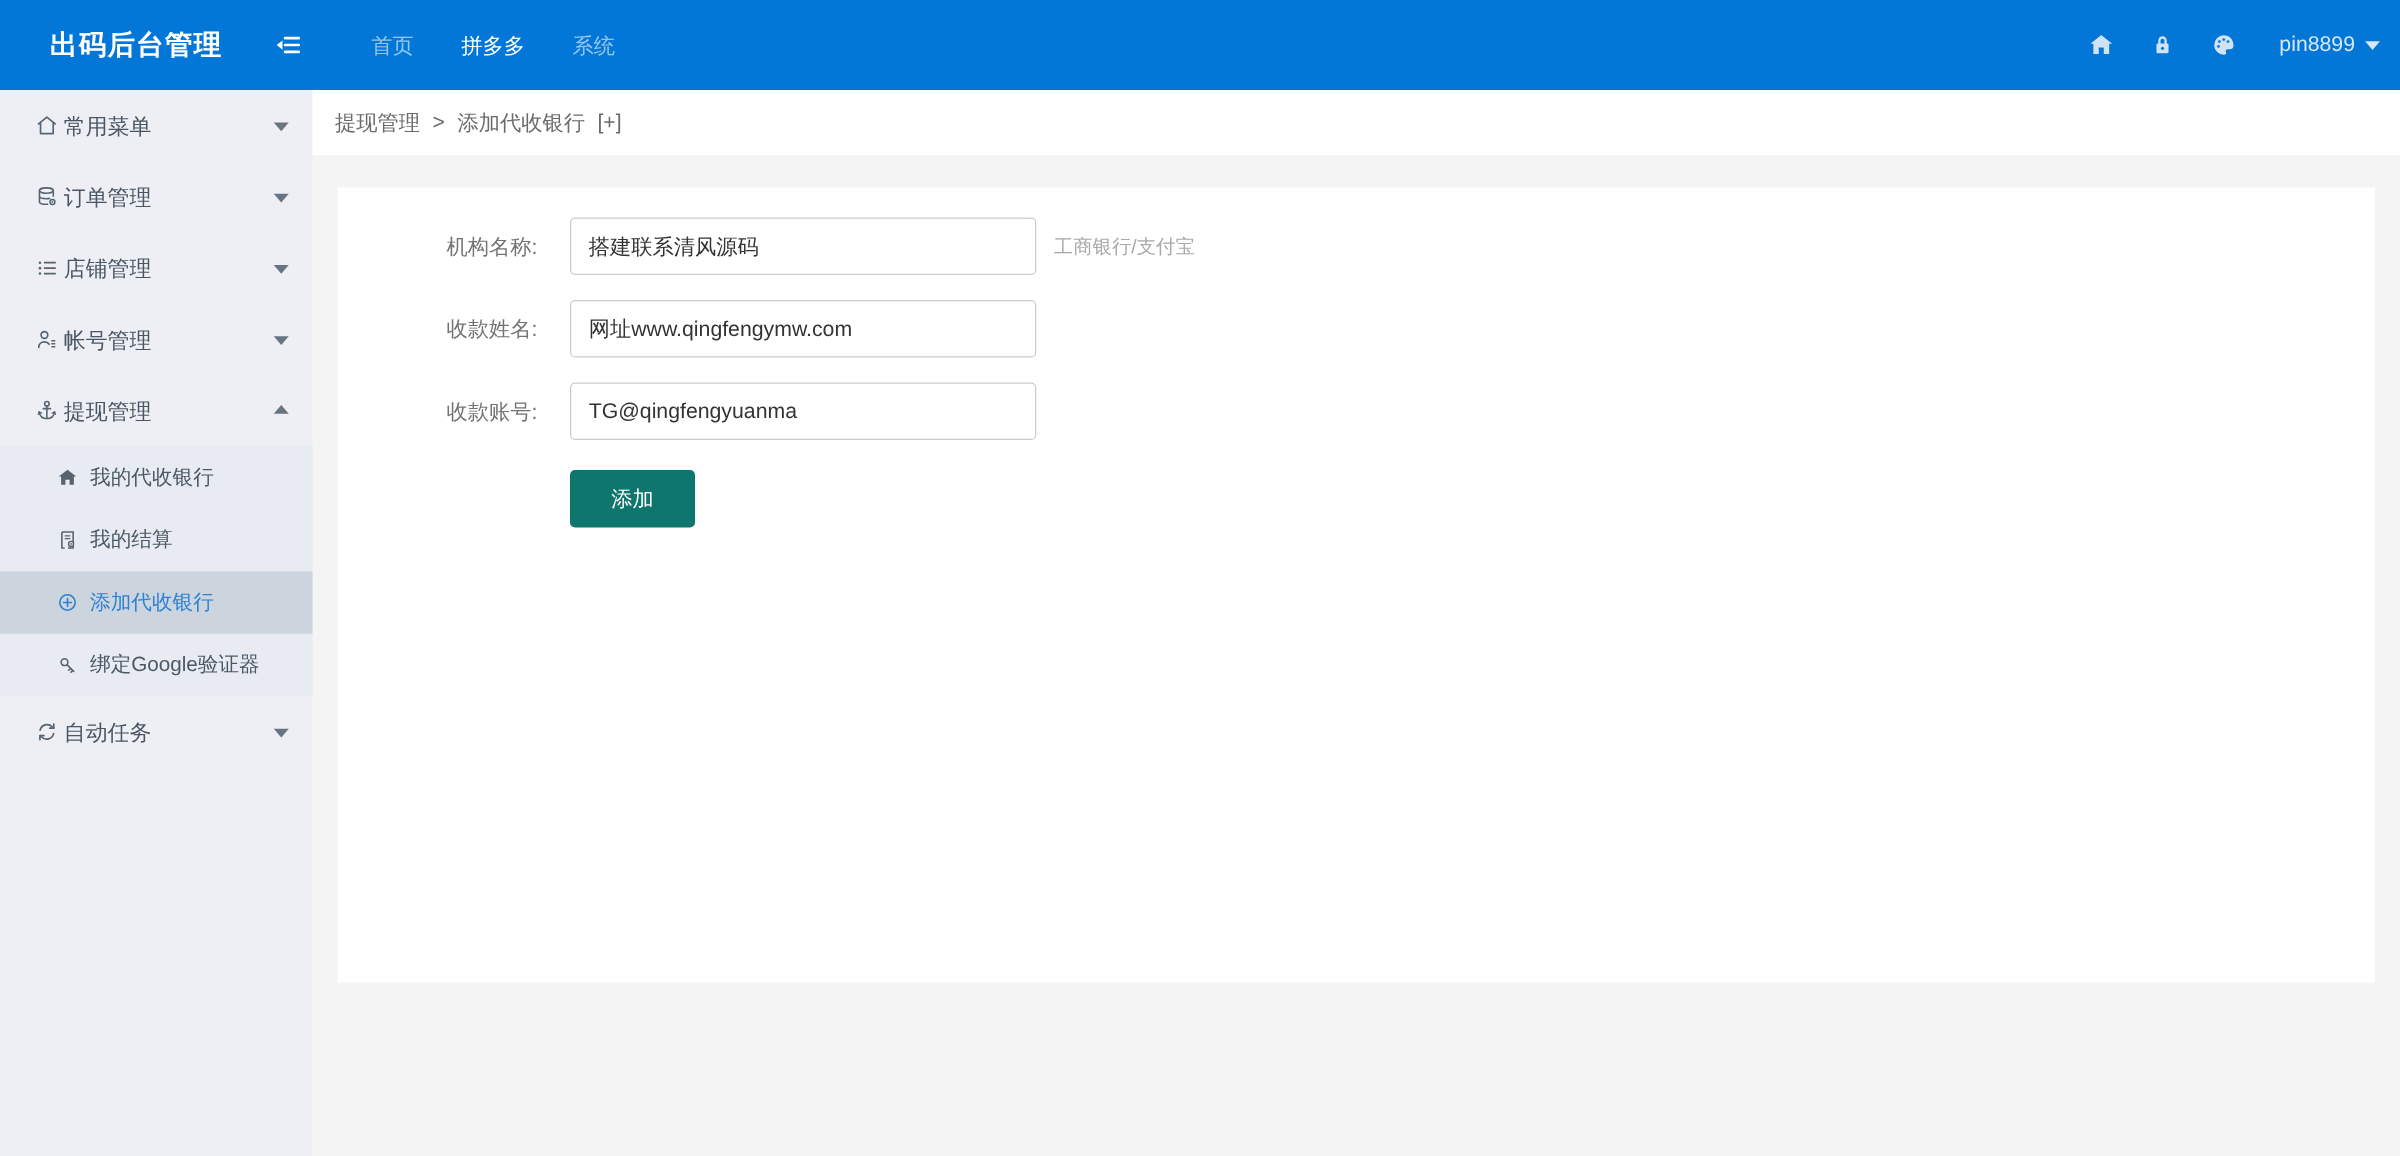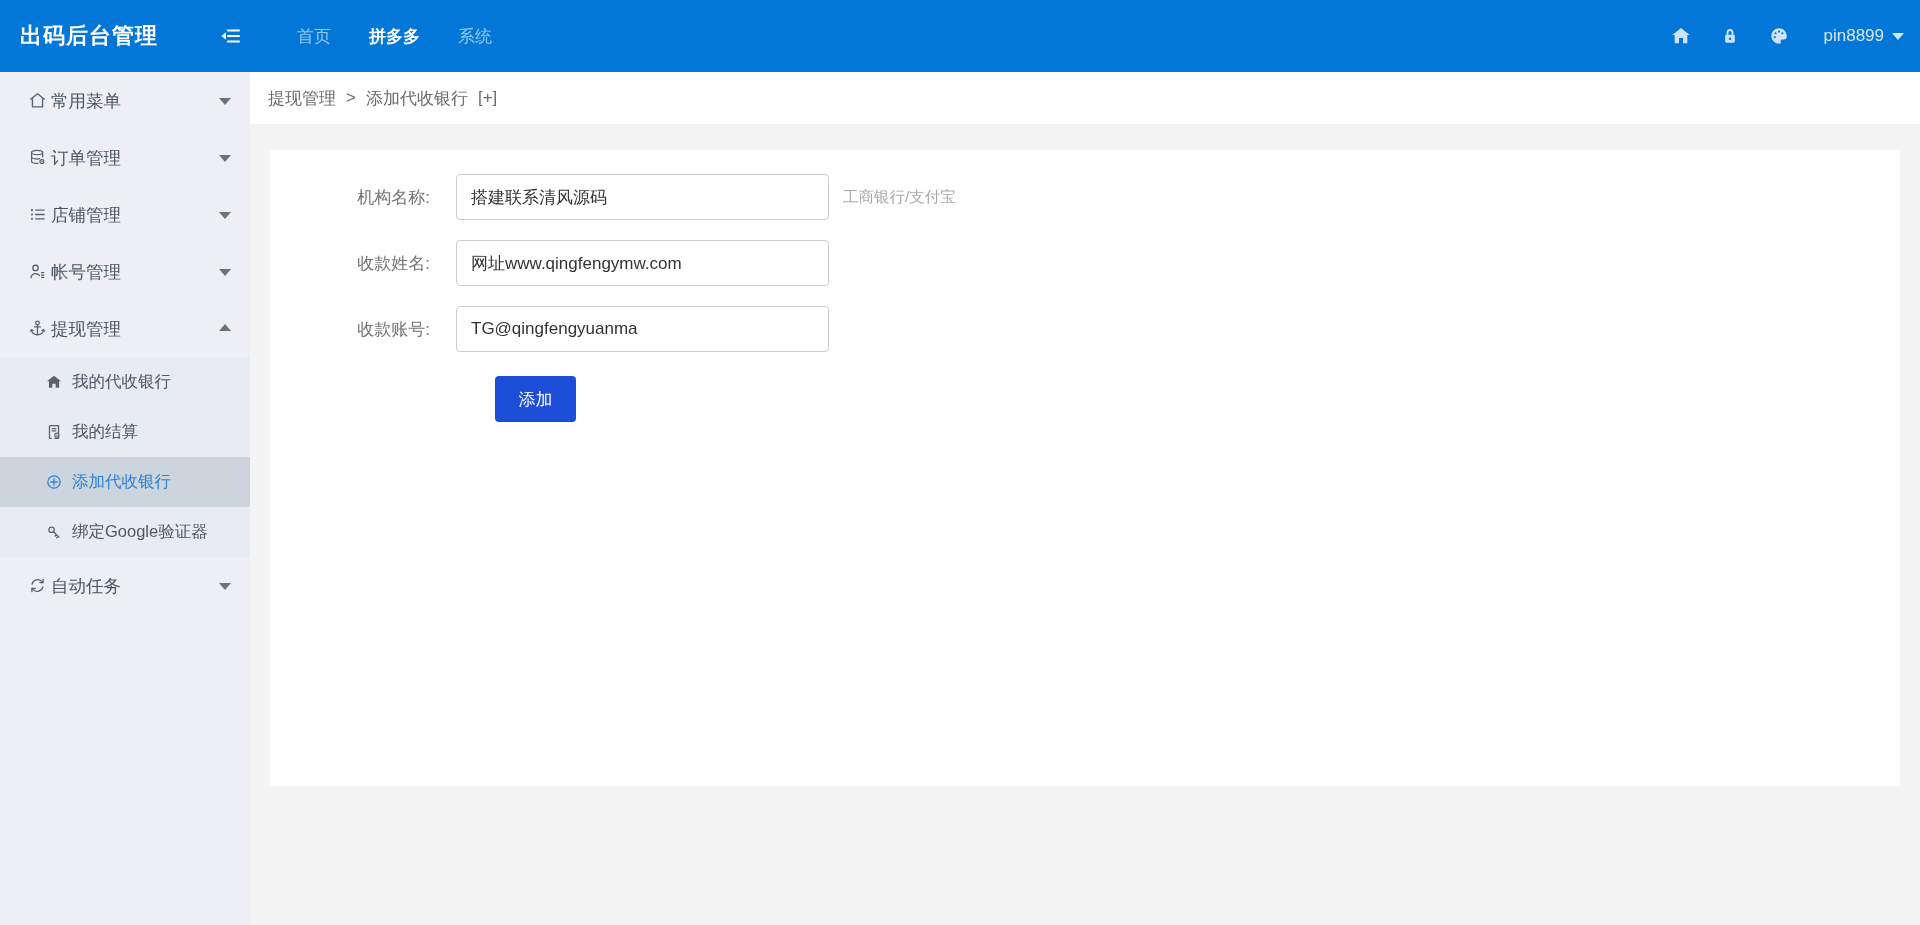--- a/index.html
+++ b/index.html
@@ -2,28 +2,28 @@
 <html><head>
 <meta charset="utf-8">
 <style>
   * { margin:0; padding:0; box-sizing:border-box; }
   html,body { width:1920px; height:925px; overflow:hidden;
     font-family:"Liberation Sans","DejaVu Sans",sans-serif; background:#f4f4f4; }
 
   
   .navbar { position:absolute; left:0; top:0; width:1920px; height:72px;
     background:#0277d8; display:flex; align-items:center; z-index:10; }
-  .brand { width:210px; padding-left:20px; color:#fff; font-size:22px; font-weight:bold;
+  .brand { width:210px; padding-left:40px; color:#fff; font-size:22px; font-weight:bold;
     letter-spacing:1px; white-space:nowrap; }
   .nav-toggle { width:40px; height:72px; display:flex; align-items:center; justify-content:center;
     cursor:pointer; }
   .nav-links { display:flex; align-items:center; margin-left:28px; height:92px; }
   .nav-link { padding:0 19px; height:72px; display:flex; align-items:center;
     color:rgba(255,255,255,0.58); font-size:17px; cursor:pointer; }
-  .nav-link.active { color:#ffffff; font-weight:bold; }
+  .nav-link.active { color:#ffffff; font-weight:normal; }
   .nav-spacer { flex:1; }
   .nav-right { display:flex; align-items:center; gap:27px; padding-right:16px; }
   .nav-icon-btn { width:22px; height:22px; display:flex; align-items:center; justify-content:center;
     cursor:pointer; }
   .nav-user { display:flex; align-items:center; gap:8px; color:#d6e7f9; font-size:17px;
     cursor:pointer; margin-left:6px; }
   .caret-down-light { width:0; height:0; border-left:6px solid transparent;
     border-right:6px solid transparent; border-top:7px solid #d6e7f9; }
 
   
@@ -55,23 +55,23 @@
 
   
   .form-row { display:flex; align-items:center; margin-bottom:20px; }
   .form-label { width:186px; padding-right:26px; text-align:right; color:#737373;
     font-size:17px; white-space:nowrap; }
   .form-input { width:373px; height:46px; border:1px solid #cccccc; border-radius:4px;
     padding:0 14px; font-size:17px; color:#333;
     font-family:"Liberation Sans","DejaVu Sans",sans-serif; outline:none; background:#fff; }
   .form-hint { margin-left:14px; color:#a9a9a9; font-size:15.5px; }
   .btn-row { margin-left:186px; margin-top:24px; }
-  .btn-submit { width:81px; height:46px; background:#1d4ed8; color:#fff; border:none;
+  .btn-submit { width:100px; height:46px; background:#0f766e; color:#fff; border:none;
     border-radius:4px; font-size:17px; cursor:pointer;
-    font-family:"Liberation Sans","DejaVu Sans",sans-serif;margin-left:39px; }
+    font-family:"Liberation Sans","DejaVu Sans",sans-serif; }
 
   svg { display:block; }
 </style>
 </head>
 <body>
 
 <div class="navbar">
   <div class="brand">出码后台管理</div>
 
   <div class="nav-toggle">

